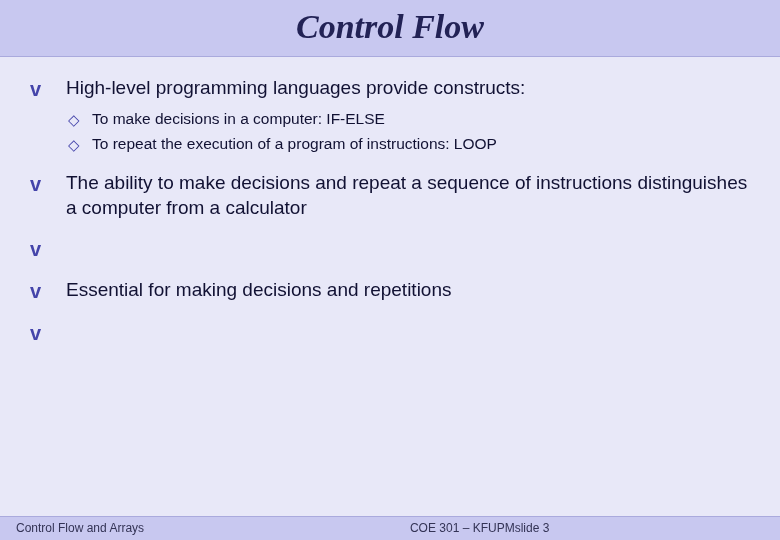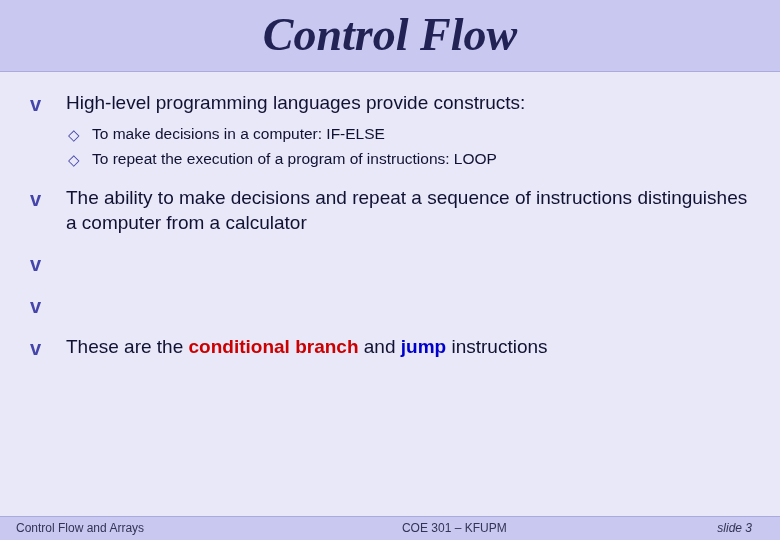--- a/index.html
+++ b/index.html
@@ -19,21 +19,21 @@
       flex-direction: column;
       padding: 0;
     }
     .title-bar {
       background: #c8c8f0;
       text-align: center;
       padding: 8px 20px 10px;
       border-bottom: 1px solid #aaaadd;
     }
     .title-text {
-      font-size: 46px;
+      font-size: 34px;
       font-style: italic;
       color: #222255;
       font-weight: bold;
       font-family: "Times New Roman", serif;
     }
     .content {
       flex: 1;
       padding: 18px 30px 10px 30px;
       display: flex;
       flex-direction: column;
@@ -80,35 +80,33 @@
       font-weight: bold;
     }
     .highlight-blue {
       color: #0000cc;
       font-weight: bold;
     }
     .footer {
       display: flex;
       justify-content: space-between;
       align-items: center;
-      padding: 4px 28px 5px 16px;
+      padding: 4px 16px 5px 16px;
       background: #c8c8f0;
       border-top: 1px solid #aaaadd;
       font-size: 12px;
       color: #333355;
     }
     .footer-left, .footer-center, .footer-right {
       flex: 1;
     }
     .footer-center {
       text-align: right;
     }
     .footer-right {
-      text-align: right;
-      font-style: italic;
     }
     .bullet-text {
       flex: 1;
       margin-left: 6px;
     }
   </style>
 </head>
 <body>
 
 <div class="slide">
@@ -137,27 +135,25 @@
       <span class="bullet-v">v</span>
       <span class="bullet-text">The ability to make decisions and repeat a sequence of instructions distinguishes a computer from a calculator</span>
     </div>
 
     <div class="bullet-item">
       <span class="bullet-v">v</span>
     </div>
 
     <div class="bullet-item">
       <span class="bullet-v">v</span>
+      <span class="bullet-text">Essential for making decisions and repetitions</span>
     </div>
 
     <div class="bullet-item">
       <span class="bullet-v">v</span>
-      <span class="bullet-text">
-        <span>These are the </span><span class="highlight-red">conditional branch</span><span> and </span><span class="highlight-blue">jump</span><span> instructions</span>
-      </span>
     </div>
 
   </div>
 
   <div class="footer">
     <span class="footer-left">Control Flow and Arrays</span>
     <span class="footer-center">COE 301 – KFUPM</span>
     <span class="footer-right">slide 3</span>
   </div>
 </div>

